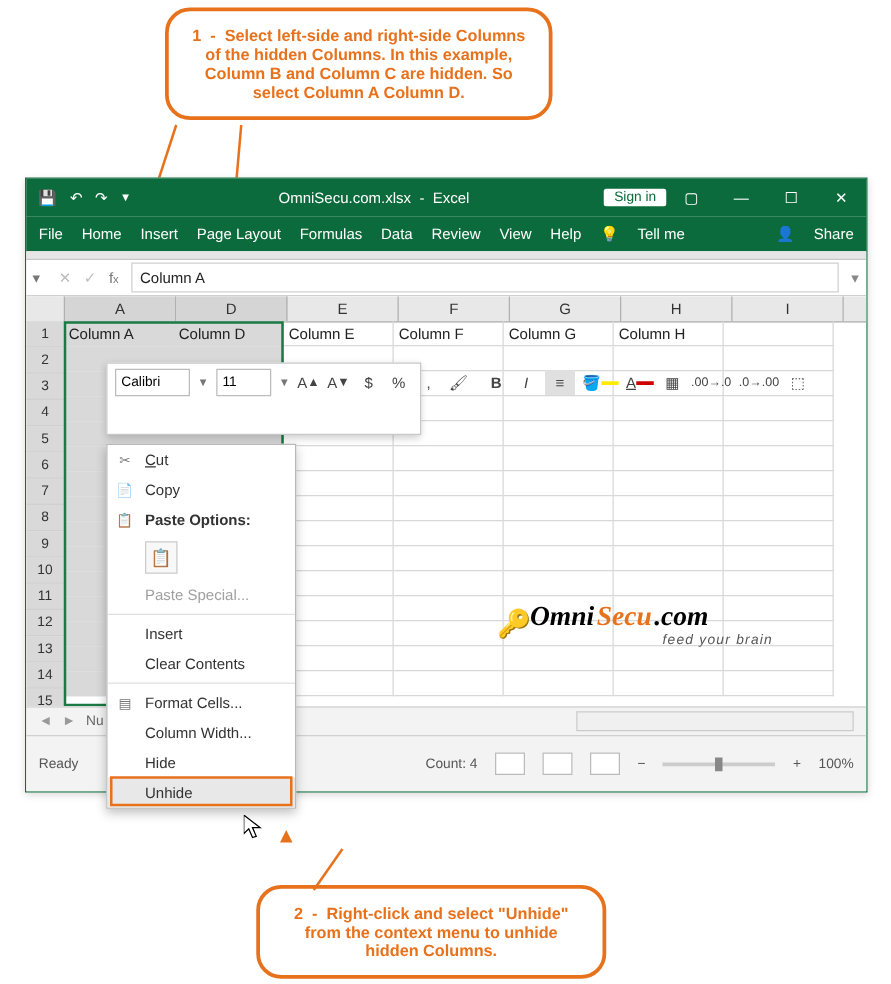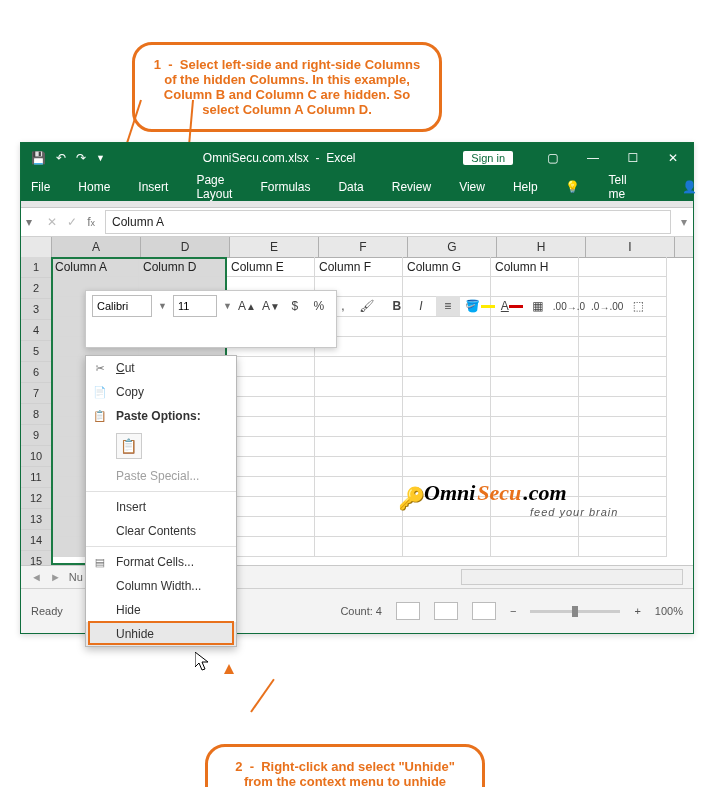--- a/index.html
+++ b/index.html
@@ -1,32 +1,32 @@
 <!DOCTYPE html>
 <html><head>
 <meta charset="utf-8">
 <style>
   body{margin:0;padding:0;font-family:"Segoe UI",Arial,sans-serif;font-size:12px;background:#fff;color:#222;}
   .canvas{position:relative;width:713px;height:787px;background:#fff;overflow:hidden;}
 
   
-  .callout{position:absolute;border:3px solid #e8711c;border-radius:20px;background:#fff;color:#e8711c;font-weight:bold;font-size:13px;text-align:center;padding:12px 16px;box-sizing:border-box;margin-top:36px;}
+  .callout{position:absolute;border:3px solid #e8711c;border-radius:20px;background:#fff;color:#e8711c;font-weight:bold;font-size:13px;text-align:center;padding:12px 16px;box-sizing:border-box;}
   .callout1{left:132px;top:6px;width:310px;}
   .callout2{left:205px;top:708px;width:280px;}
   .pointer{position:absolute;background:#e8711c;}
   .pointer-tip{position:absolute;width:0;height:0;}
 
   
   .excel{position:absolute;left:20px;top:142px;width:672px;height:490px;border:1px solid #0f6e3d;background:#fff;display:flex;flex-direction:column;box-shadow:0 2px 6px rgba(0,0,0,0.15);}
   .titlebar{height:30px;background:#0c6b3c;color:#fff;display:flex;align-items:center;font-size:12px;}
   .titlebar .qat{display:flex;gap:10px;padding:0 10px;align-items:center;height:100%;}
   .titlebar .title-text{flex:1;text-align:center;}
-  .signin{background:#fff;color:#0c6b3c;padding:1px 8px;border-radius:2px;margin:0 20px;font-size:11px;}
+  .signin{background:#fff;color:#0c6b3c;padding:1px 8px;border-radius:2px;margin:0 0;font-size:11px;}
   .winbtn{width:40px;height:30px;display:flex;align-items:center;justify-content:center;}
-  .ribbon-tabs{height:28px;background:#0c6b3c;color:#fff;display:flex;align-items:center;padding:0 10px;gap:28px;font-size:12px;}
+  .ribbon-tabs{height:28px;background:#0c6b3c;color:#fff;display:flex;align-items:center;padding:0 10px;gap:15px;font-size:12px;}
   .ribbon-tabs .tab{cursor:default;}
   .ribbon-tabs .spacer{flex:1;}
   .collapse{height:6px;background:#e6e6e6;border-bottom:1px solid #c8c8c8;}
 
   .namebar{height:28px;background:#fff;border-bottom:1px solid #d0d0d0;display:flex;align-items:center;}
   .namebox{width:95px;height:22px;margin:0 4px;border:1px solid #bcbcbc;padding:0 6px;display:flex;align-items:center;font-size:12px;background:#fff;}
   .namedd{width:16px;color:#777;text-align:center;}
   .fx-icons{display:flex;gap:10px;padding:0 10px;color:#777;align-items:center;}
   .fx-icons span{font-size:12px;}
   .formula{flex:1;height:22px;border:1px solid #d0d0d0;margin-right:4px;padding:0 6px;display:flex;align-items:center;font-size:12px;}

